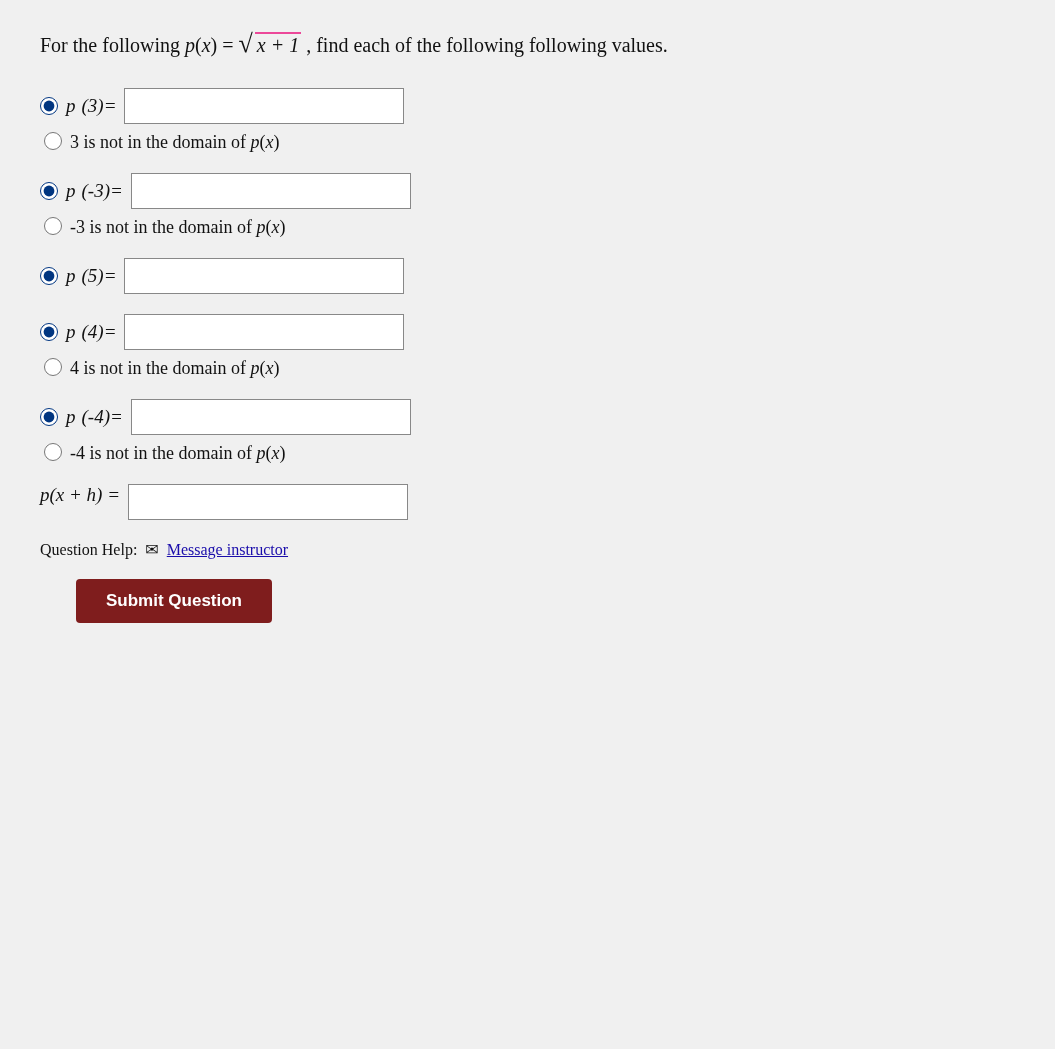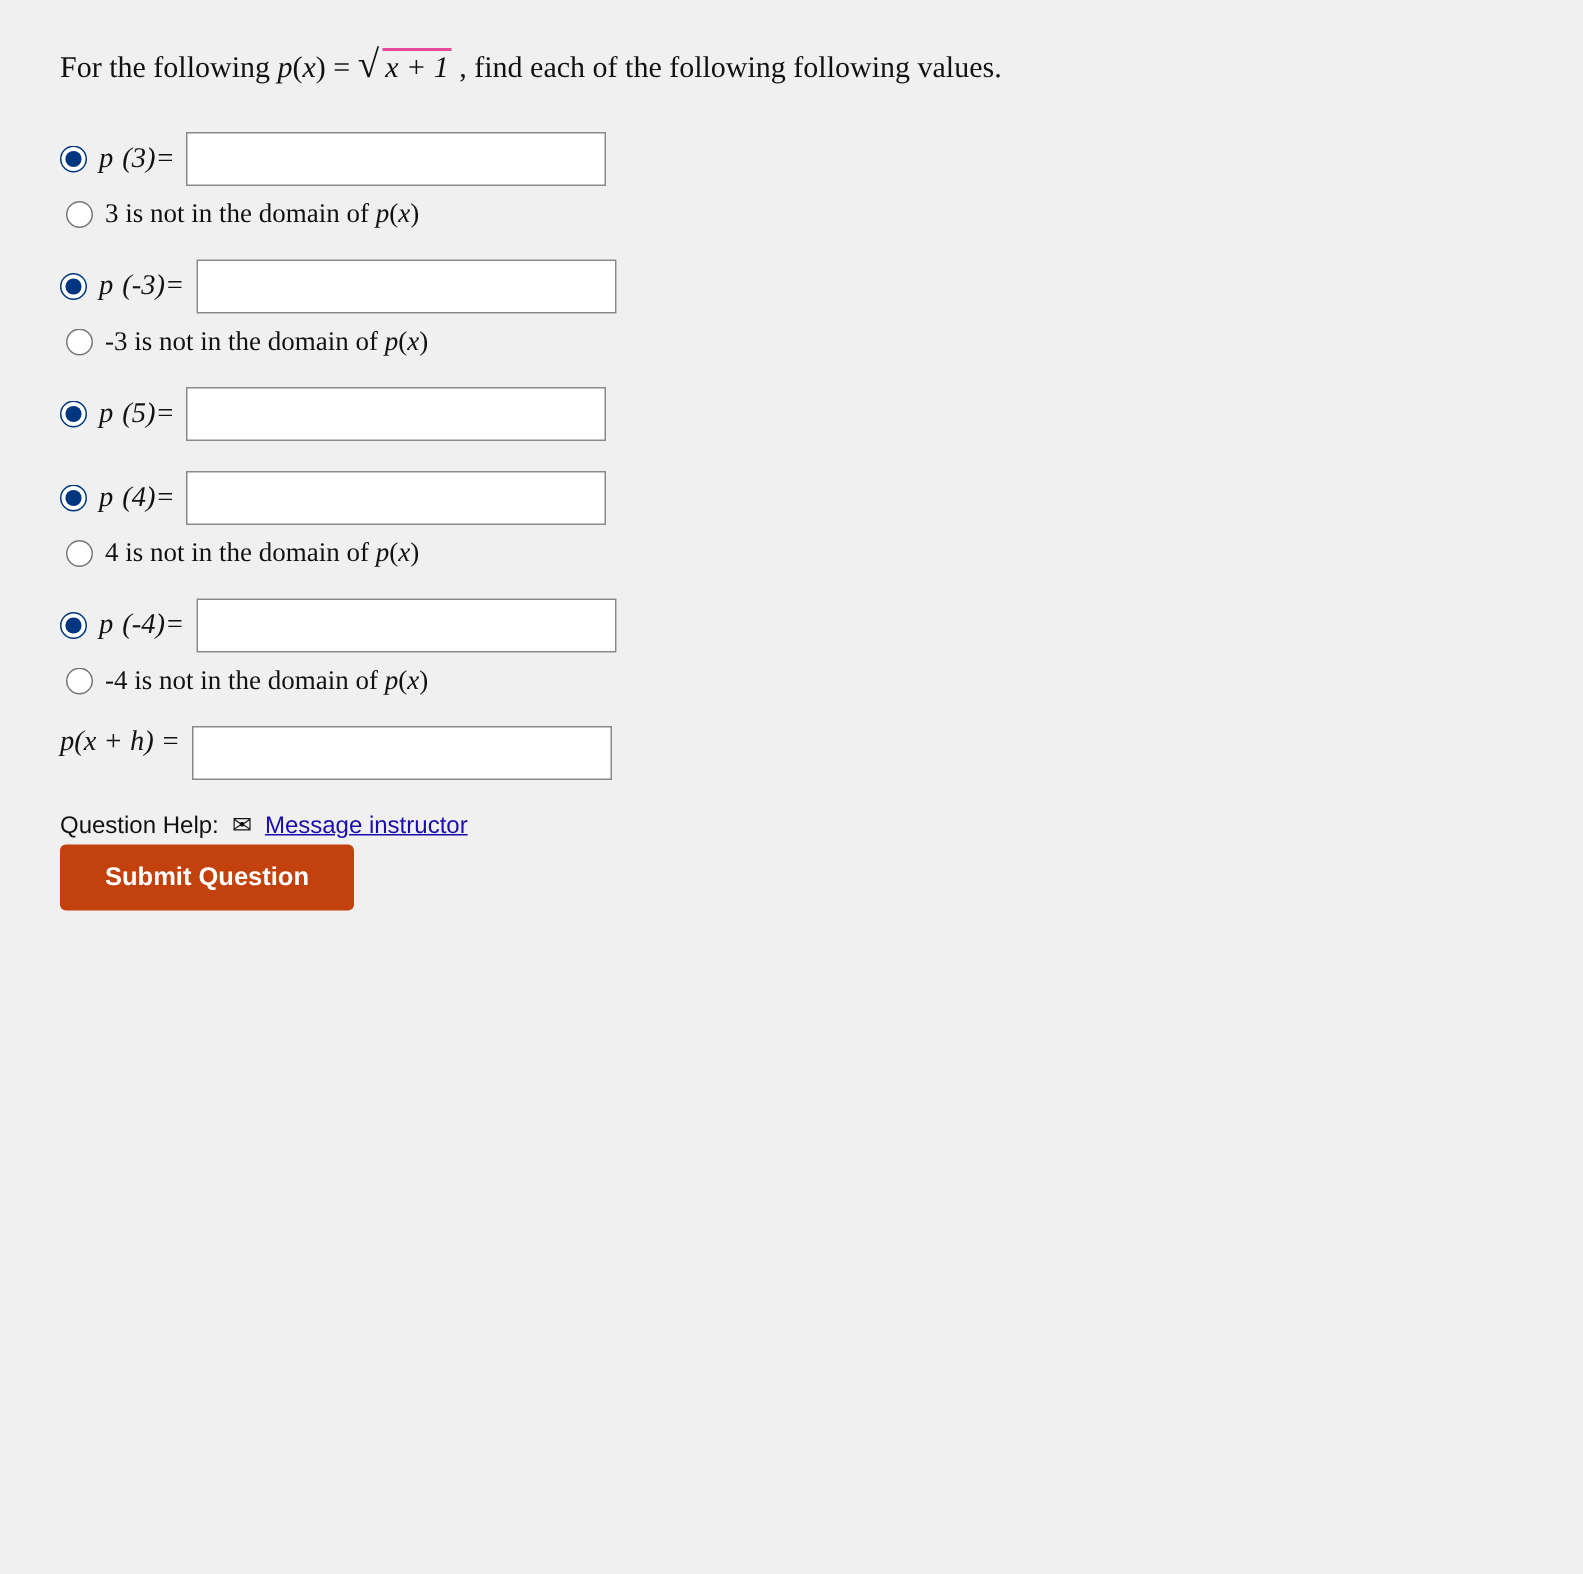--- a/index.html
+++ b/index.html
@@ -54,21 +54,20 @@
       background: #fff;
       padding: 4px 8px;
       font-size: 17px;
       width: 280px;
       height: 36px;
       font-family: Georgia, serif;
     }
 
     .domain-option {
       display: flex;
-      align-items: center;
       gap: 8px;
       margin-left: 4px;
       font-size: 18px;
     }
 
     .domain-option input[type="radio"] {
       width: 18px;
       height: 18px;
       accent-color: #003580;
       cursor: pointer;
@@ -92,47 +91,48 @@
       padding: 4px 8px;
       font-size: 17px;
       width: 280px;
       height: 36px;
       font-family: Georgia, serif;
     }
 
     .question-help {
       font-size: 16px;
       margin-top: 16px;
-      margin-bottom: 3px;
-      font-family: Liberation Sans, sans-serif;
+      margin-bottom: 20px;
+      font-family: Liberation Serif, serif;
       font-style: normal;
     }
 
     .question-help a {
       color: #1a0dab;
       text-decoration: underline;
       cursor: pointer;
     }
 
     .message-icon {
       display: inline-block;
       margin-right: 4px;
       font-style: normal;
     }
 
     .submit-btn {
-      background-color: #c2410c;
+      background-color: #7f1d1d;
       color: white;
       border: none;
       padding: 12px 30px;
       font-size: 17px;
       font-family: Arial, sans-serif;
       border-radius: 4px;
       cursor: pointer;
       font-weight: bold;
+      margin-left: 36px;
     }
 
     .math-inline {
       font-style: italic;
     }
     .radical-content {
       border-top: 2px solid #ec4899;
       padding: 0 2px;
       margin-left: 2px;
     }

